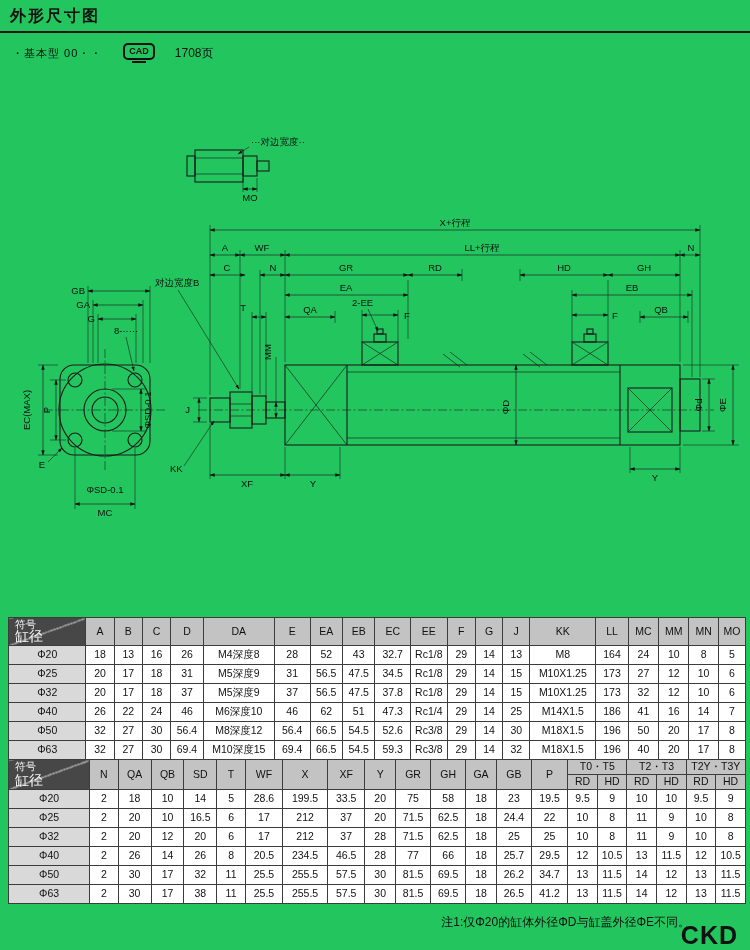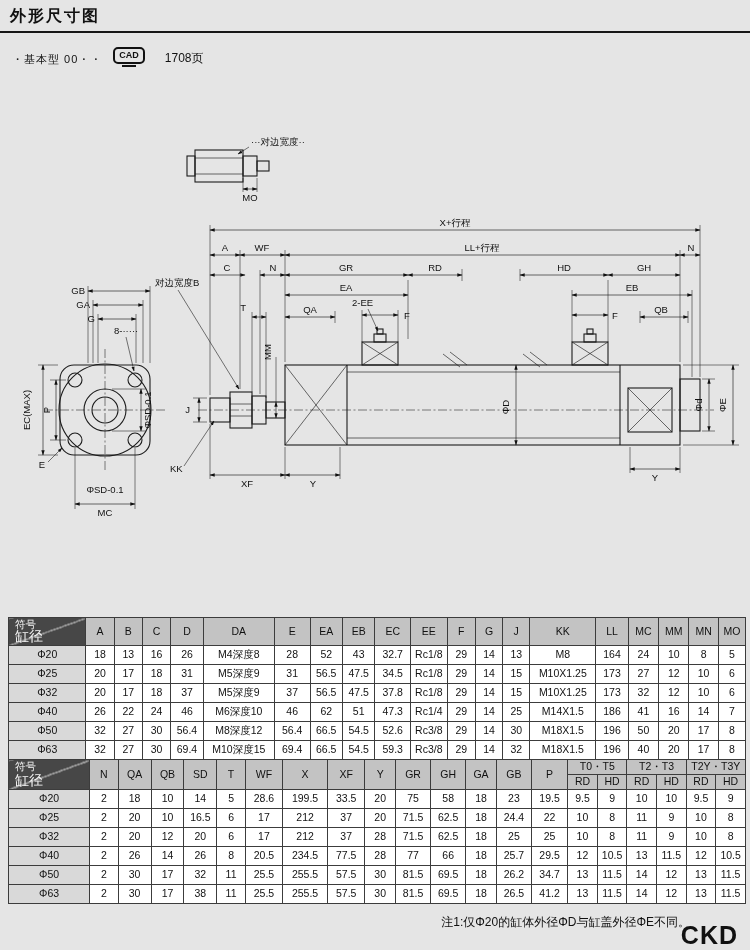--- a/index.html
+++ b/index.html
@@ -1,23 +1,23 @@
 <!DOCTYPE html>
 <html><head>
 <meta charset="utf-8">
 <style>
   *{box-sizing:border-box}
   html,body{margin:0;padding:0}
   body{background:#ffffff;font-family:"Liberation Sans","DejaVu Sans",sans-serif;color:#111}
-  .page{position:relative;width:750px;height:950px;background:#e5e5e5;margin:0 auto;overflow:hidden}
+  .page{position:relative;width:750px;height:950px;background:#22c55e;margin:0 auto;overflow:hidden}
   .title{position:absolute;top:6px;left:10px;font-size:16px;font-weight:bold;letter-spacing:2px}
   .title-rule{position:absolute;top:31px;left:0;width:750px;height:2px;background:#161616}
-  .subhead{position:absolute;top:39px;left:12px;height:28px;display:flex;align-items:flex-end}
+  .subhead{position:absolute;top:39px;left:12px;height:28px;display:flex;align-items:center}
   .model{font-size:11px;letter-spacing:1px}
-  .cad{display:inline-flex;flex-direction:column;align-items:center;margin-left:11px}
+  .cad{display:inline-flex;flex-direction:column;align-items:center;margin-left:21px}
   .cad-screen{border:2px solid #111;border-radius:5px;padding:0 4px;font-size:9px;font-weight:bold;line-height:13px}
   .cad-base{width:14px;height:2px;background:#111;margin-top:1px}
   .cad-page{font-size:12px;margin-left:20px}
   .drawing{position:absolute;top:95px;left:0;width:750px;height:515px}
   
   .ol{fill:none;stroke:#1c1c1c;stroke-width:1.1}
   .fin{fill:none;stroke:#1c1c1c;stroke-width:0.65}
   .dim{fill:none;stroke:#1c1c1c;stroke-width:0.65;marker-start:url(#arr);marker-end:url(#arr)}
   .ext{stroke:#1c1c1c;stroke-width:0.55;fill:none}
   .cl{stroke:#1c1c1c;stroke-width:0.55;stroke-dasharray:9 2.5 2 2.5;fill:none}
@@ -611,21 +611,21 @@
           </tr>
           <tr>
             <th class="boreh">Φ40</th>
             <td>2</td>
             <td>26</td>
             <td>14</td>
             <td>26</td>
             <td>8</td>
             <td>20.5</td>
             <td>234.5</td>
-            <td>77.5</td>
+            <td>46.5</td>
             <td>28</td>
             <td>77</td>
             <td>66</td>
             <td>18</td>
             <td>25.7</td>
             <td>29.5</td>
             <td>12</td>
             <td>10.5</td>
             <td>13</td>
             <td>11.5</td>

